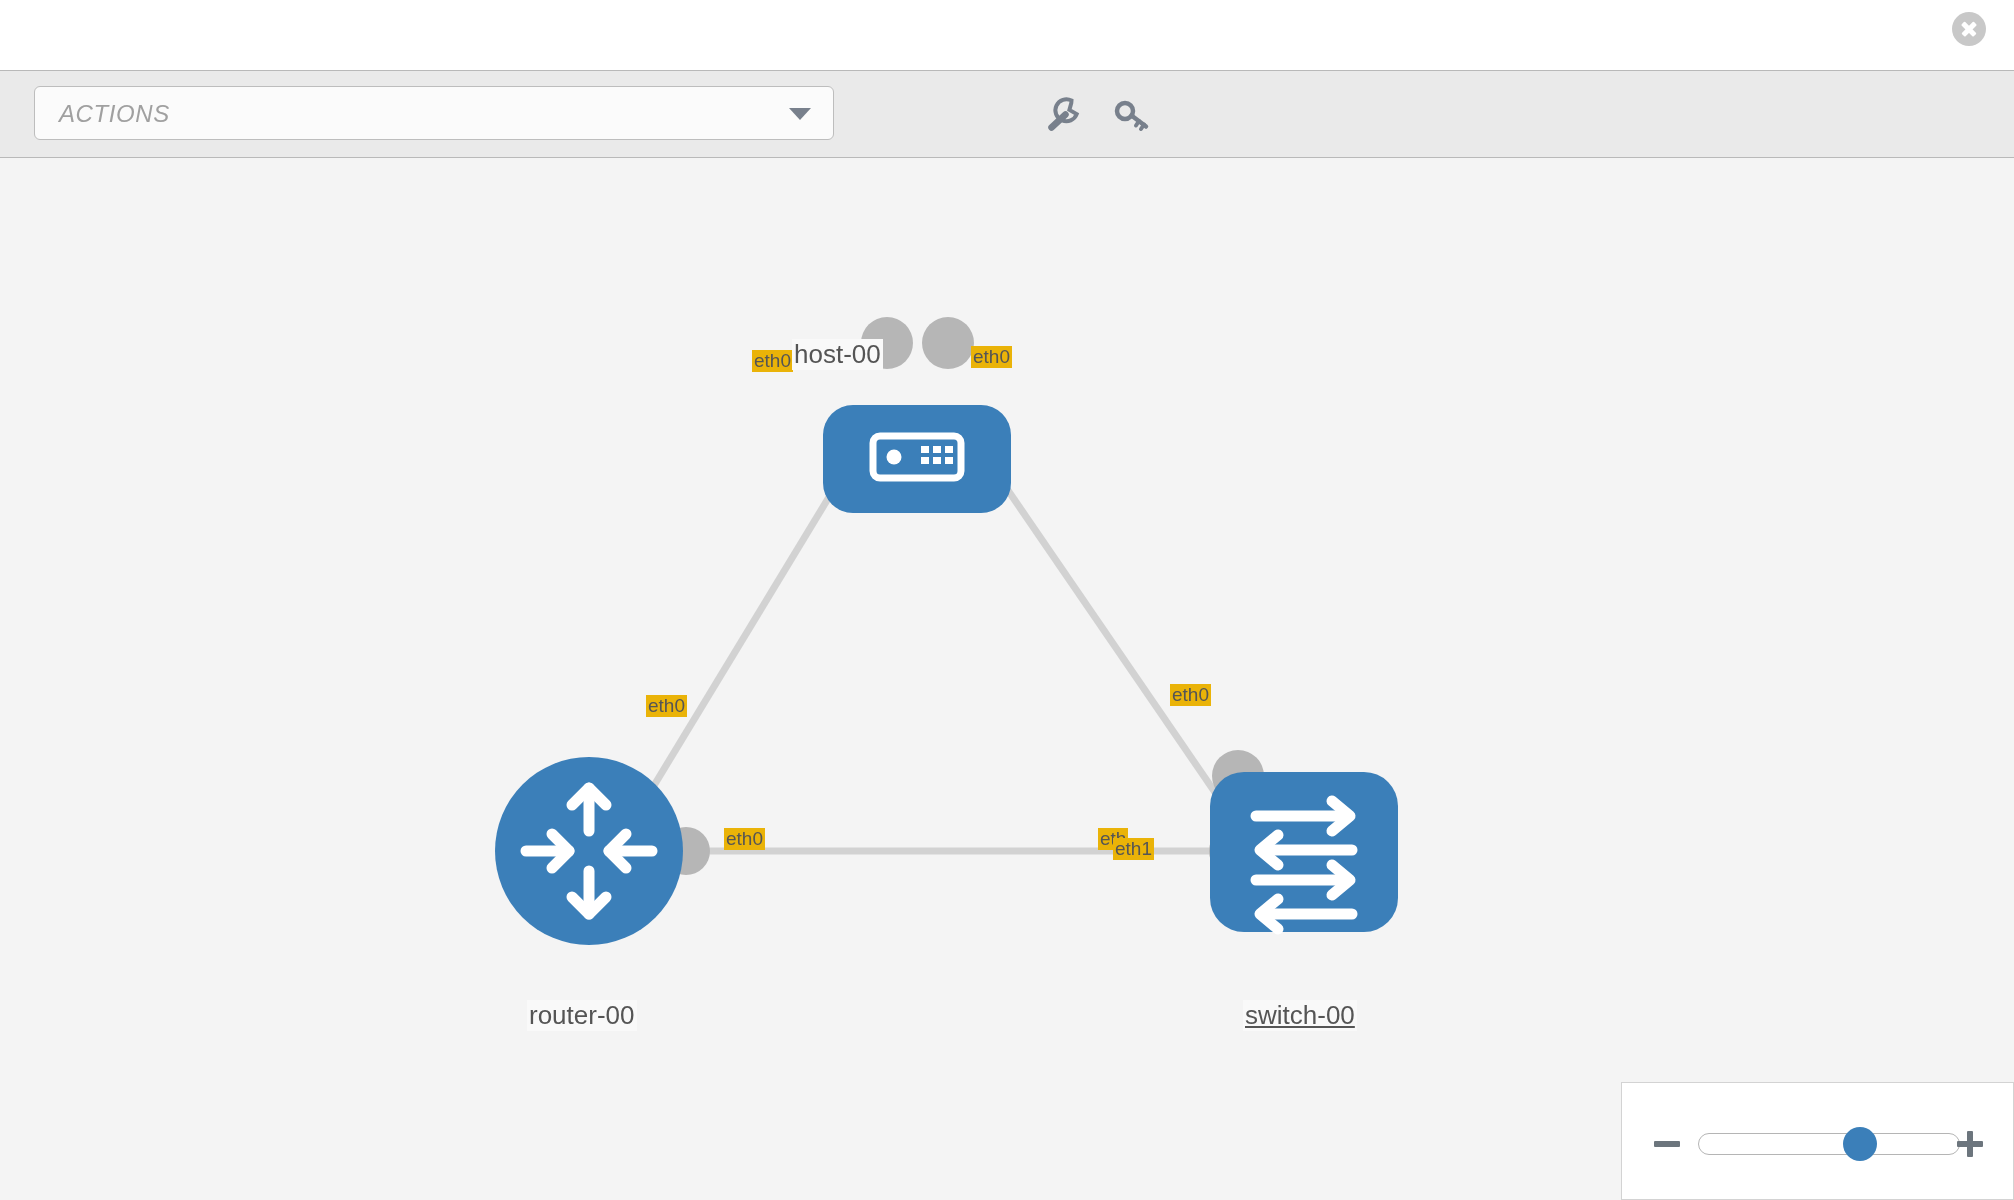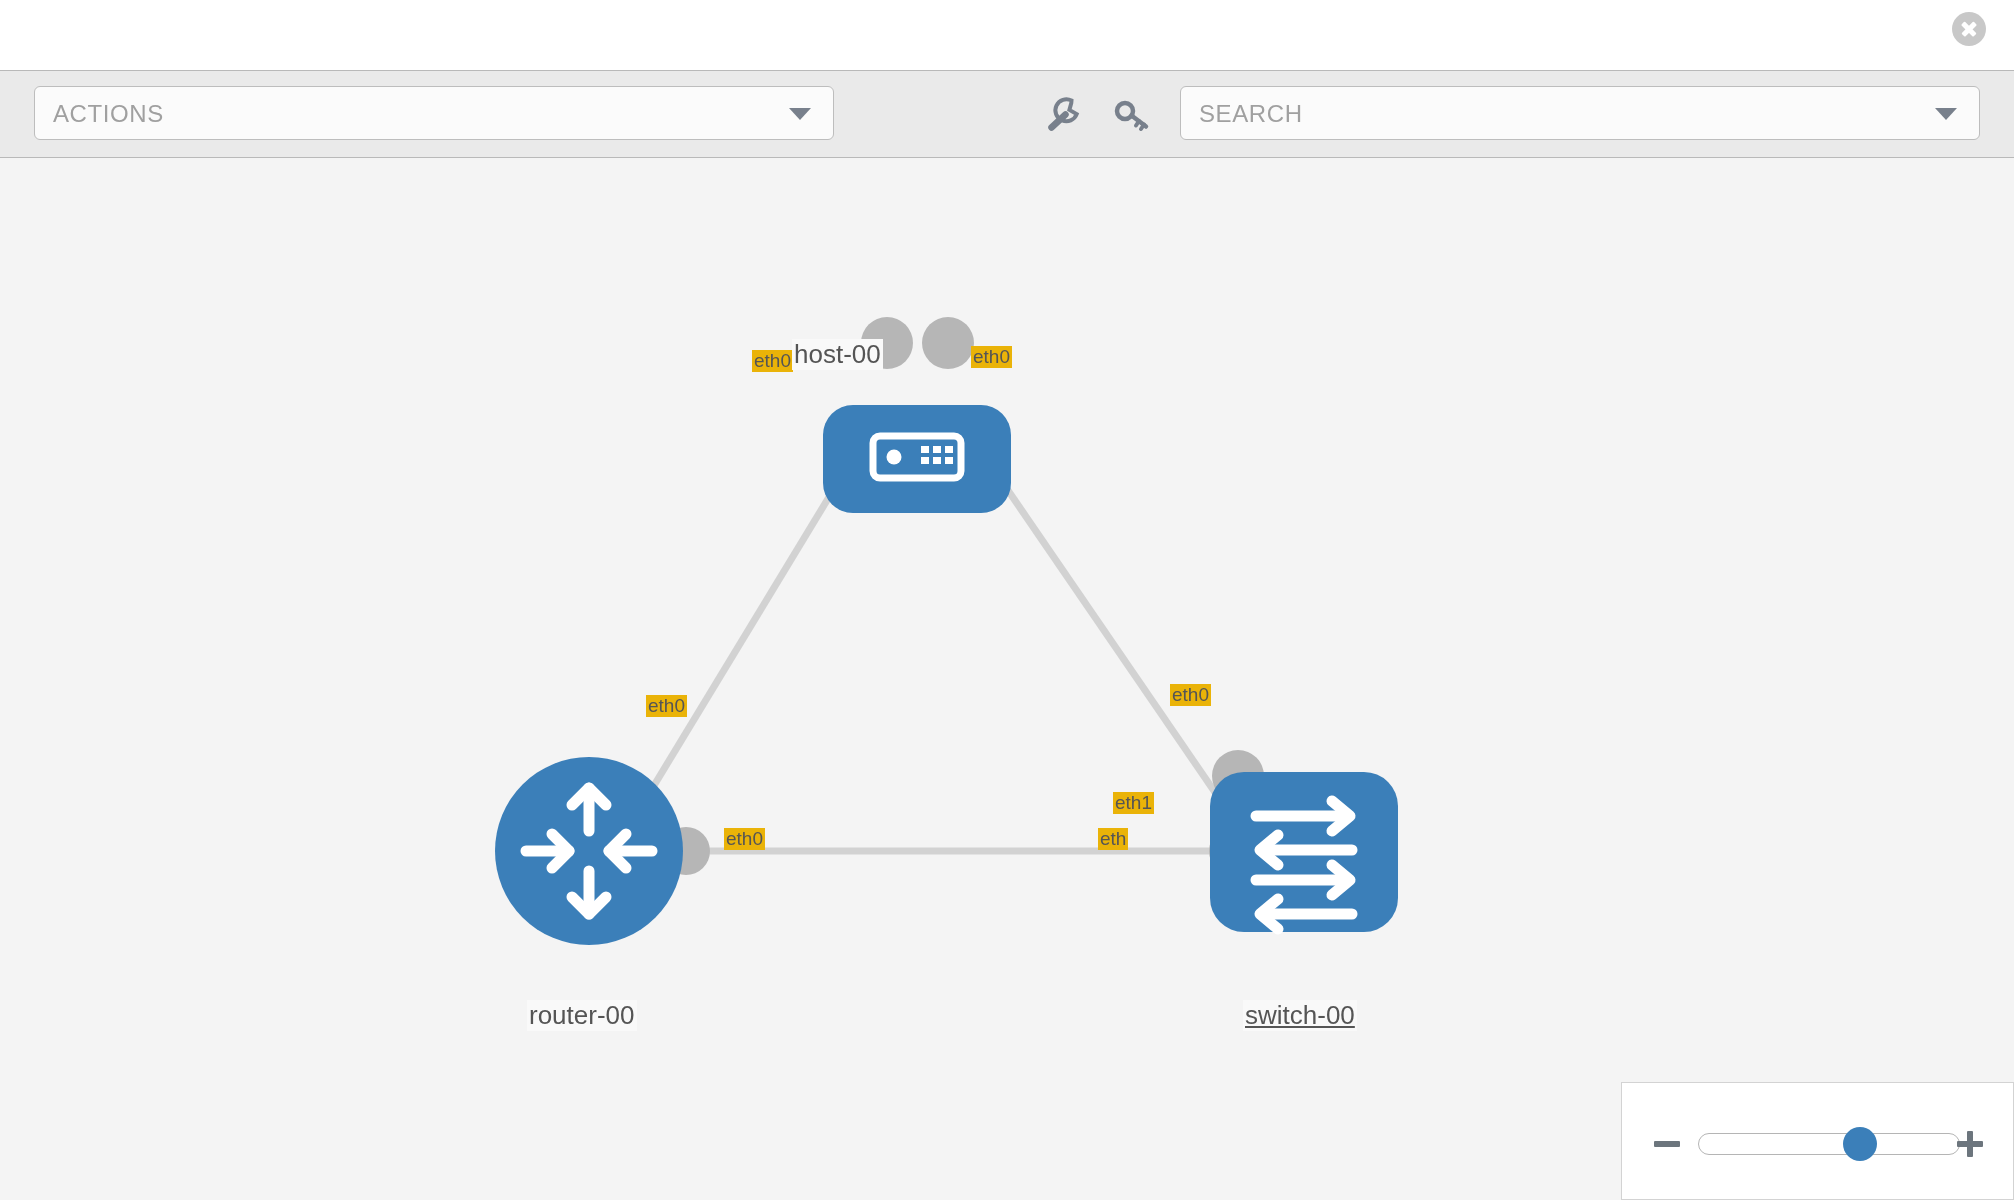--- a/index.html
+++ b/index.html
@@ -61,24 +61,25 @@
     position: absolute;
     left: 34px; top: 15px;
     width: 800px; height: 54px;
     background: #fbfbfb;
     border: 1px solid #bdbdbd;
     border-radius: 6px;
     cursor: pointer;
   }
   .actions-label {
     position: absolute;
-    left: 18px; top: 13px;
+    left: 24px; top: 13px;
     font-size: 24px;
     color: #a0a0a0;
     letter-spacing: .6px;
+    font-style: italic;
   }
   .caret {
     position: absolute;
     right: 22px; top: 50%;
     margin-top: -5px;
     width: 0; height: 0;
     border-left: 11px solid transparent;
     border-right: 11px solid transparent;
     border-top: 12px solid #78808c;
   }
@@ -218,24 +219,20 @@
 
   <div class="tool-icon key">
     <svg viewBox="0 0 40 40" width="40" height="40">
       <circle cx="13" cy="16" r="8" fill="none" stroke="#78808c" stroke-width="4.5"></circle>
       <path d="M19.5 20.5 L34 31.5" stroke="#78808c" stroke-width="4.5" stroke-linecap="round"></path>
       <path d="M27 26 L24 30.5" stroke="#78808c" stroke-width="4" stroke-linecap="round"></path>
       <path d="M32 29.5 L29 34" stroke="#78808c" stroke-width="4" stroke-linecap="round"></path>
     </svg>
   </div>
 
-  <div class="search-box">
-    <span class="search-label">SEARCH</span>
-    <span class="caret"></span>
-  </div>
 </div>
 
 <div class="canvas">
 
   <svg class="topology-svg" viewBox="0 0 2014 1042">
 
     <g>
       <line x1="880" y1="255" x2="610" y2="700" stroke="#d2d2d2" stroke-width="7"></line>
       <line x1="955" y1="255" x2="1260" y2="700" stroke="#d2d2d2" stroke-width="7"></line>
       <line x1="660" y1="693" x2="1240" y2="693" stroke="#d2d2d2" stroke-width="7"></line>
@@ -299,21 +296,21 @@
   <span class="iface-label" style="left:971px; top:188px;">eth0</span>
 
   <span class="iface-label" style="left:646px; top:537px;">eth0</span>
 
   <span class="iface-label" style="left:1170px; top:526px;">eth0</span>
 
   <span class="iface-label" style="left:724px; top:670px;">eth0</span>
 
   <span class="iface-label" style="left:1098px; top:670px;">eth</span>
 
-  <span class="iface-label" style="left:1113px; top:634px;text-align:center;">eth1</span>
+  <span class="iface-label" style="left:1113px; top:680px;text-align:center;">eth1</span>
 
   <span class="node-label" style="left:527px; top:842px;">router-00</span>
 
   <span class="node-label" style="left:1243px; top:842px;text-decoration:underline;">switch-00</span>
 </div>
 
 <div class="zoom-panel">
   <div class="zoom-minus"></div>
   <div class="zoom-track"></div>
   <div class="zoom-thumb"></div>

